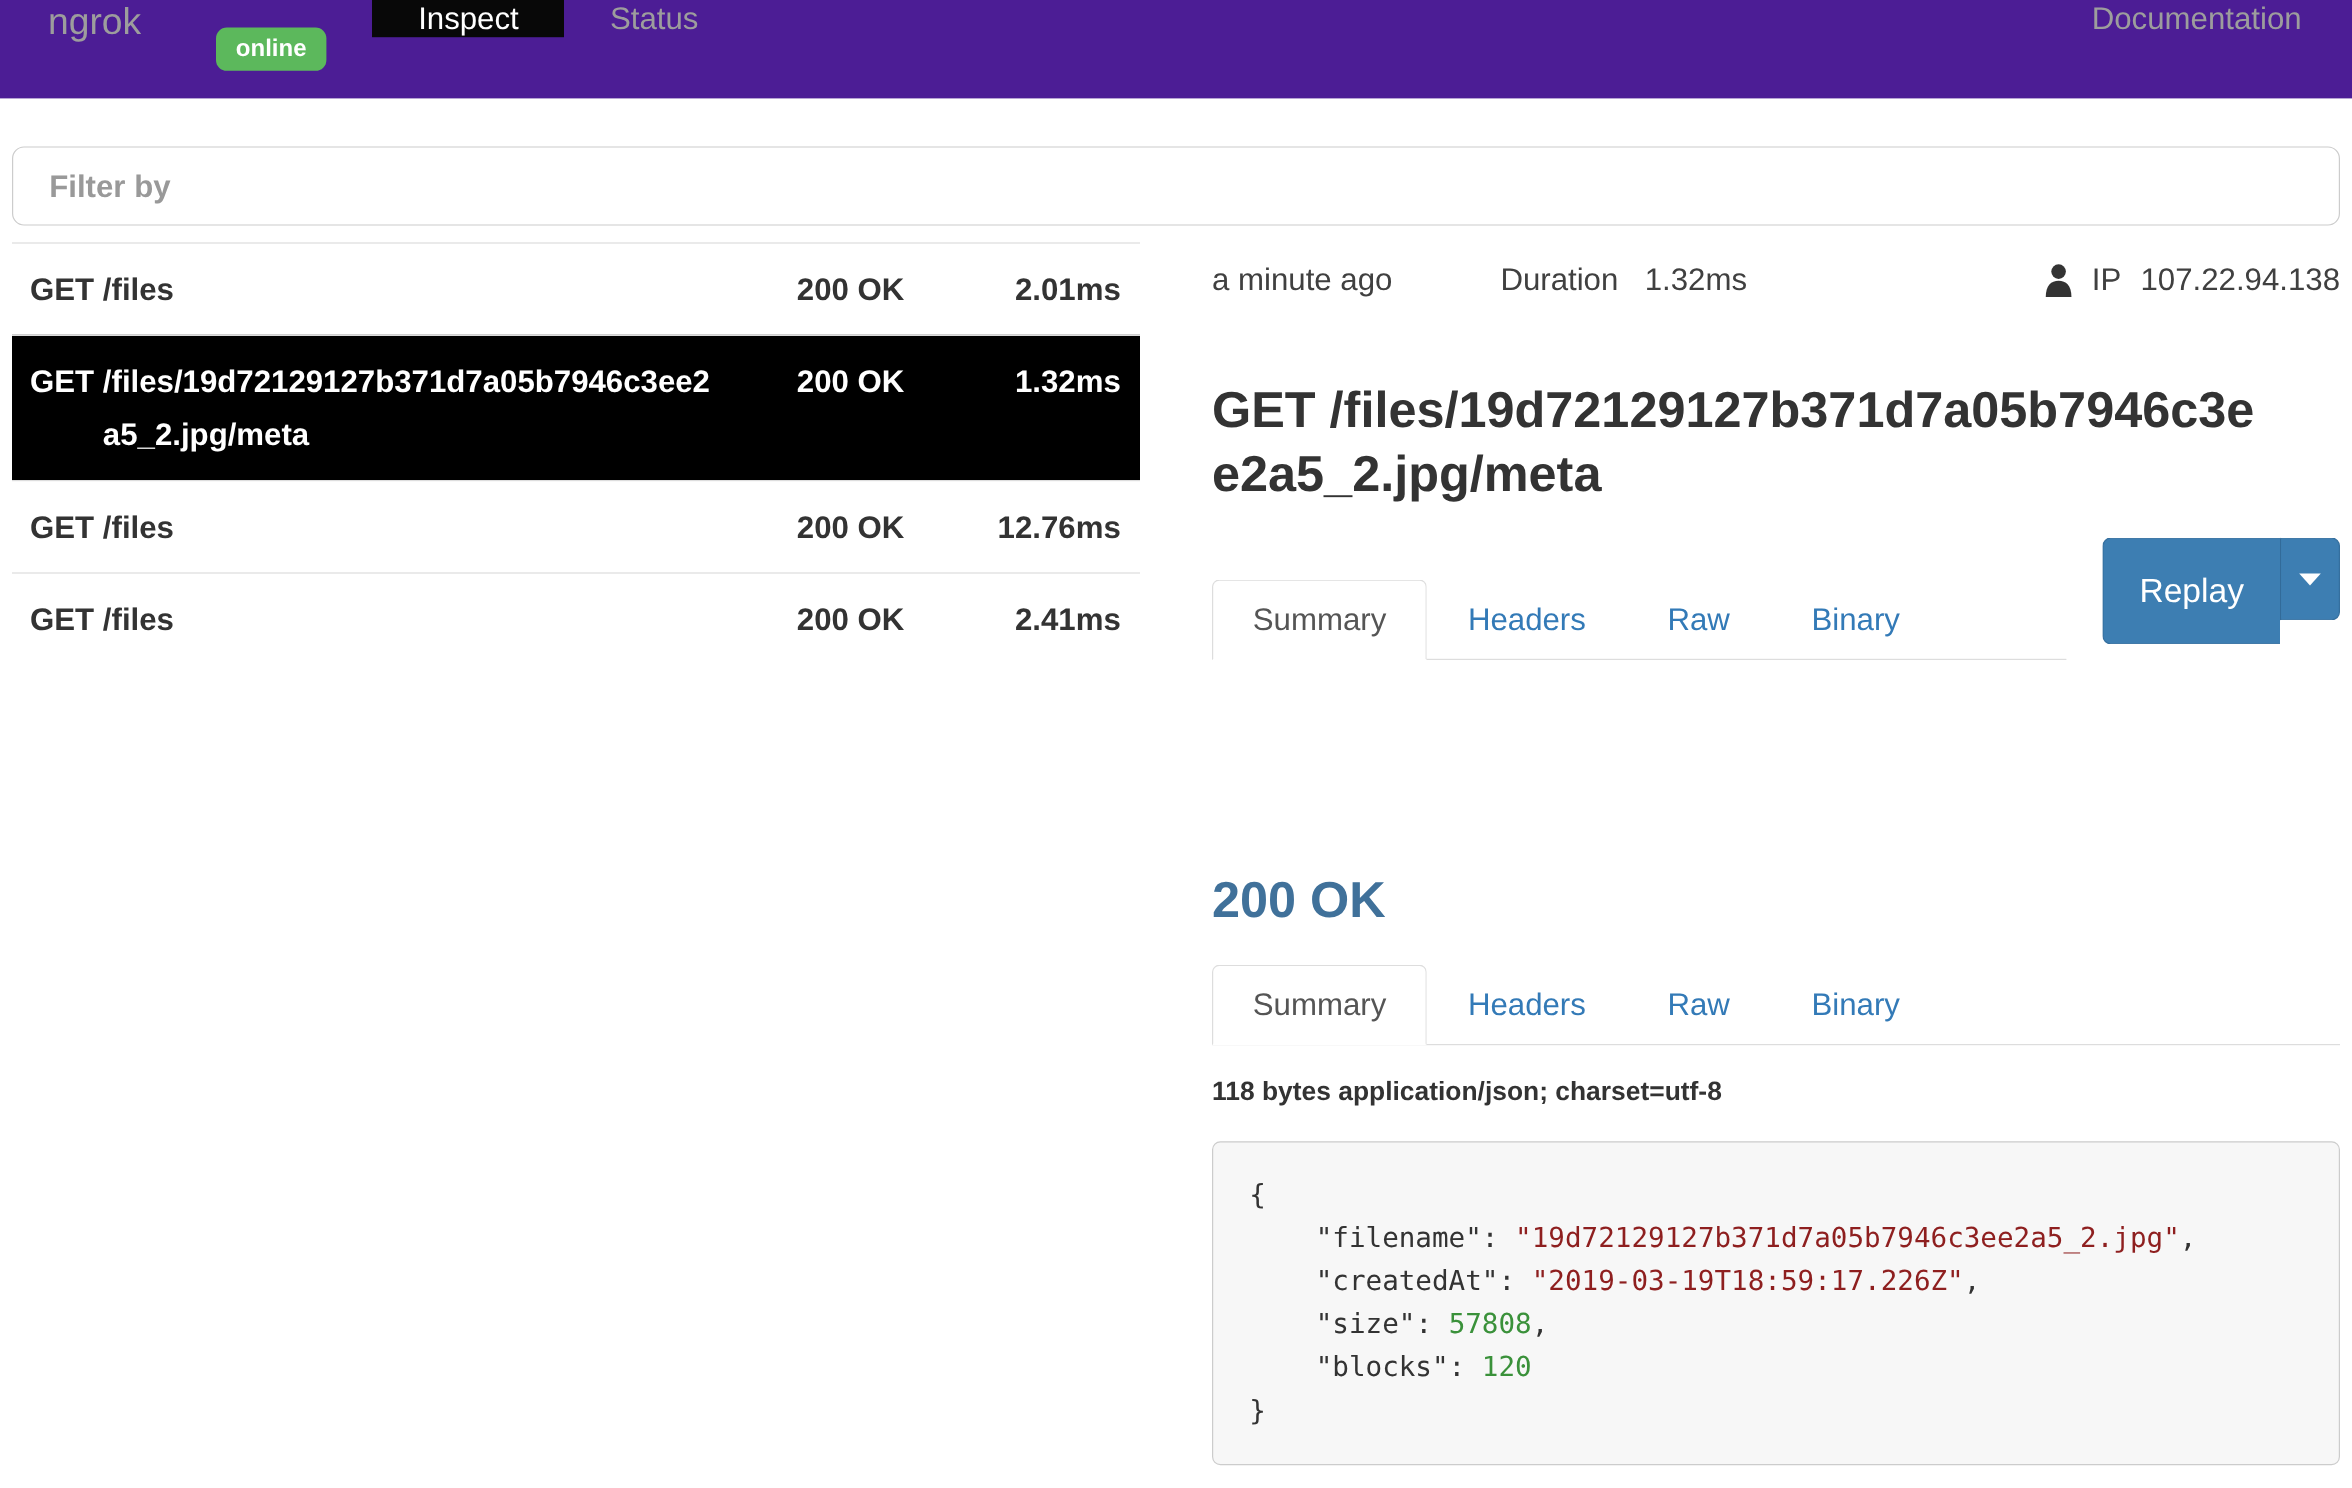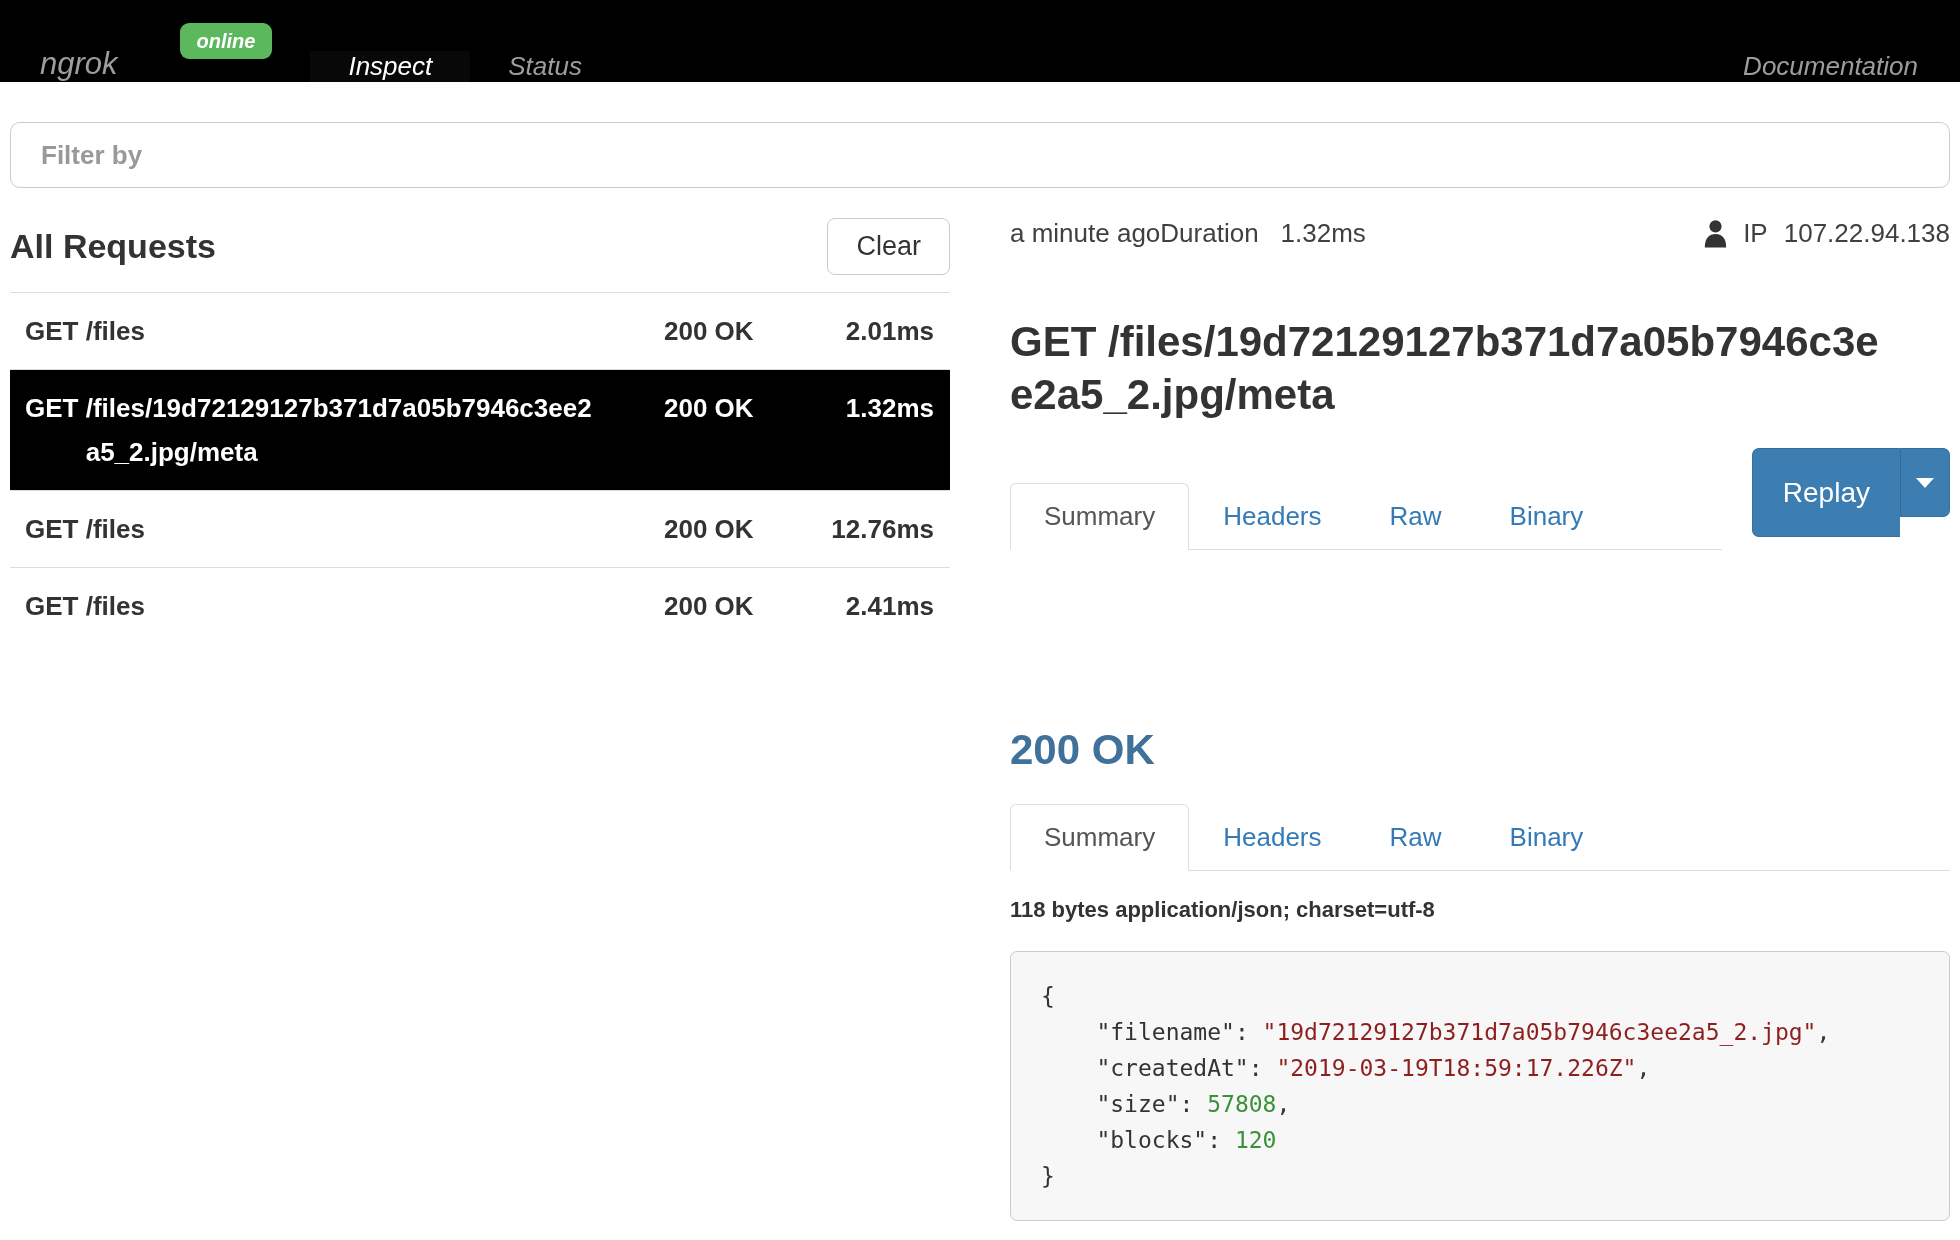--- a/index.html
+++ b/index.html
@@ -1,21 +1,21 @@
 <!DOCTYPE html>
 <html><head>
 <meta charset="utf-8">
 <style>
   * { margin:0; padding:0; box-sizing:border-box; }
   html,body { background:#fff; }
   body { font-family:"Liberation Sans", sans-serif; color:#333; }
   #screen { position:relative; width:1960px; height:1240px; background:#fff; overflow:hidden; }
 
   
-  .navbar { display:flex; align-items:flex-end; height:82px; background:#000000;font-style:italic; }
+  .navbar { display:flex; align-items:flex-start; height:82px; background:#4c1d95; }
   .brand { color:#9d9d9d; font-size:31px; display:flex; align-items:center; padding:0 0 0 40px; }
   .badge-online { align-self:center; margin-left:62px; background:#5cb85c; color:#fff;
     font-size:20px; font-weight:bold; padding:8px 17px; border-radius:9px; line-height:1; }
   .nav-items { display:flex; margin-left:38px; }
   .nav-item { display:flex; align-items:center; padding:0 38px; color:#9d9d9d; font-size:26px; cursor:pointer; }
   .nav-item.active { background:#080808; color:#fff; }
   .nav-spacer { flex:1; }
   .nav-right { display:flex; align-items:center; padding-right:42px; color:#9d9d9d; font-size:26px; cursor:pointer; }
 
   
@@ -38,21 +38,21 @@
   .req-row { display:flex; align-items:flex-start; border-top:1px solid #ddd;
     padding:16px 16px 16px 15px; font-size:26px; line-height:44px; cursor:pointer;font-weight:bold; }
   .req-row.selected { background:#000; color:#fff; }
   .req-cell-path { flex:1; min-width:0; }
   .req-path { display:inline-block; max-width:520px; word-break:break-all; vertical-align:top; }
   .req-cell-status { width:140px; flex:none; }
   .req-cell-duration { width:130px; flex:none; text-align:right; }
 
   
   .meta-row { display:flex; align-items:center; margin-top:30px; font-size:26px; color:#404040; }
-  .meta-duration { }
+  .meta-duration { margin-left:90px; }
   .meta-duration-value { margin-left:22px; }
   .meta-spacer { flex:1; }
   .meta-ip { display:flex; align-items:center; }
   .user-icon { width:27px; height:30px; margin-right:14px; }
   .meta-ip-value { margin-left:16px; }
 
   .req-title { margin-top:66px; font-size:42px; font-weight:bold; color:#333;
     max-width:885px; word-break:break-all; line-height:53px; }
 
   .tab-row { display:flex; justify-content:space-between; align-items:flex-end; }
@@ -101,24 +101,20 @@
     <div class="nav-right">Documentation</div>
   </div>
 
   <div class="filter-wrap">
     <input class="filter-input" type="text" placeholder="Filter by" style="">
   </div>
 
   <div class="content">
 
     <div class="left-panel">
-      <div class="list-header">
-        <div class="list-title">All Requests</div>
-        <button class="clear-btn">Clear</button>
-      </div>
       <div class="req-list" id="request-list">
           <div class="req-row">
             <div class="req-cell-path"><span>GET</span> <span class="req-path">/files</span></div>
             <div class="req-cell-status">200 OK</div>
             <div class="req-cell-duration">2.01ms</div>
           </div>
           <div class="req-row selected">
             <div class="req-cell-path"><span>GET</span> <span class="req-path">/files/19d72129127b371d7a05b7946c3ee2a5_2.jpg/meta</span></div>
             <div class="req-cell-status">200 OK</div>
             <div class="req-cell-duration">1.32ms</div>

